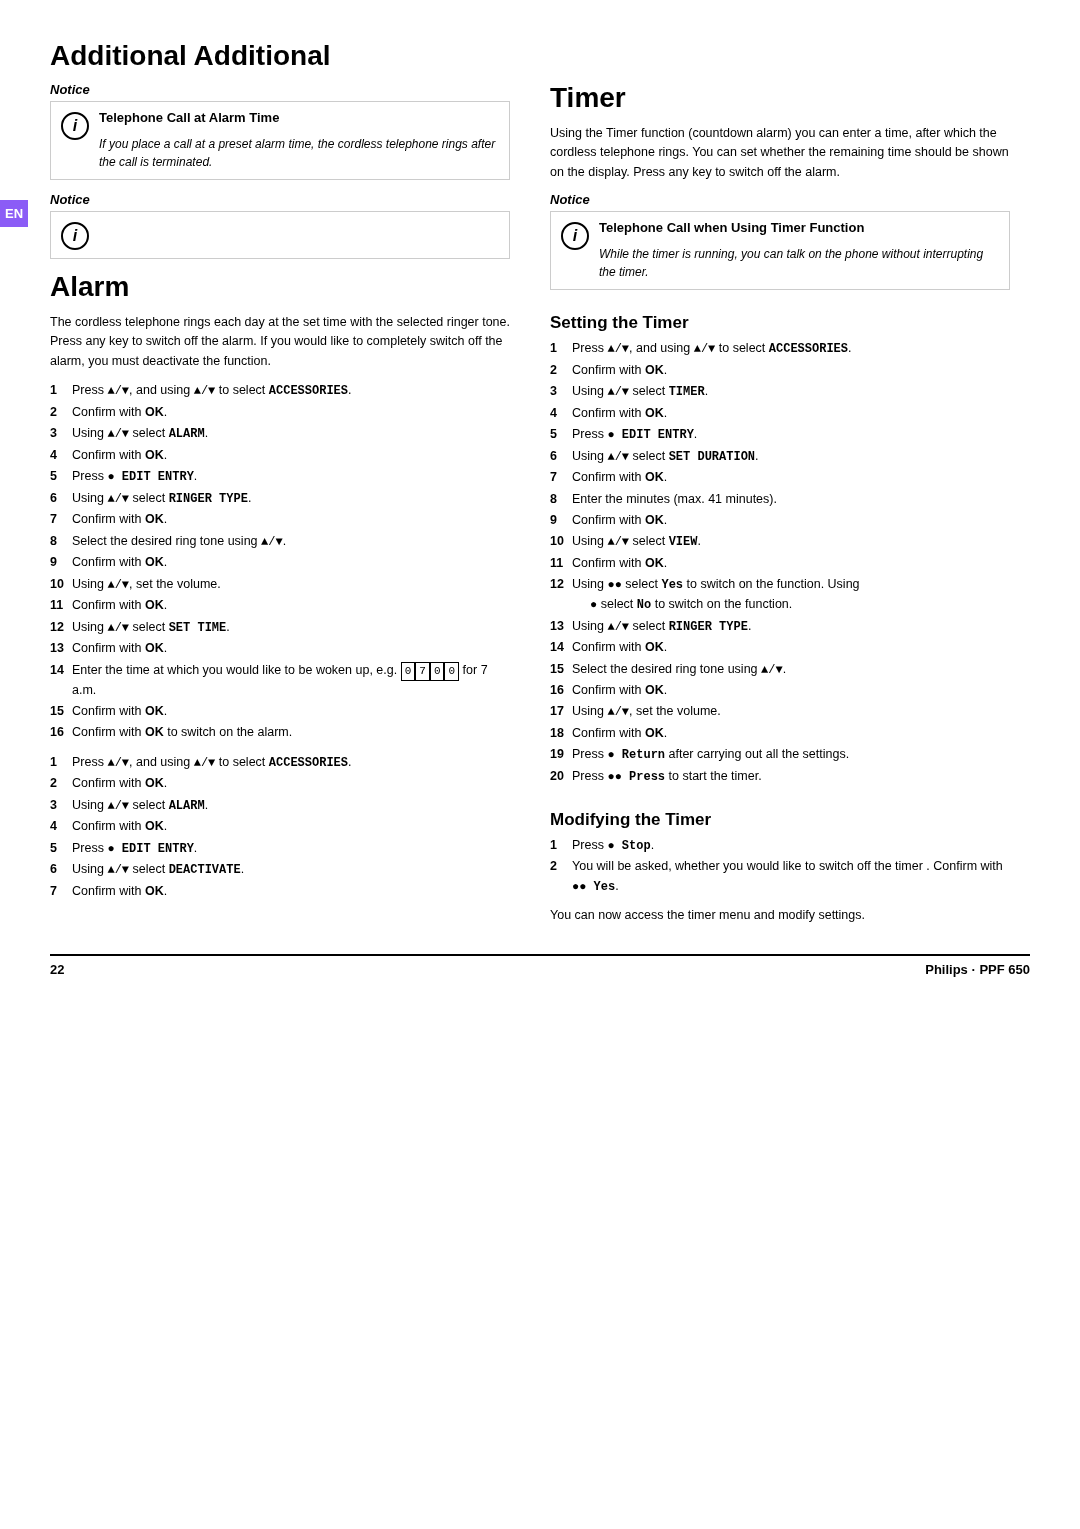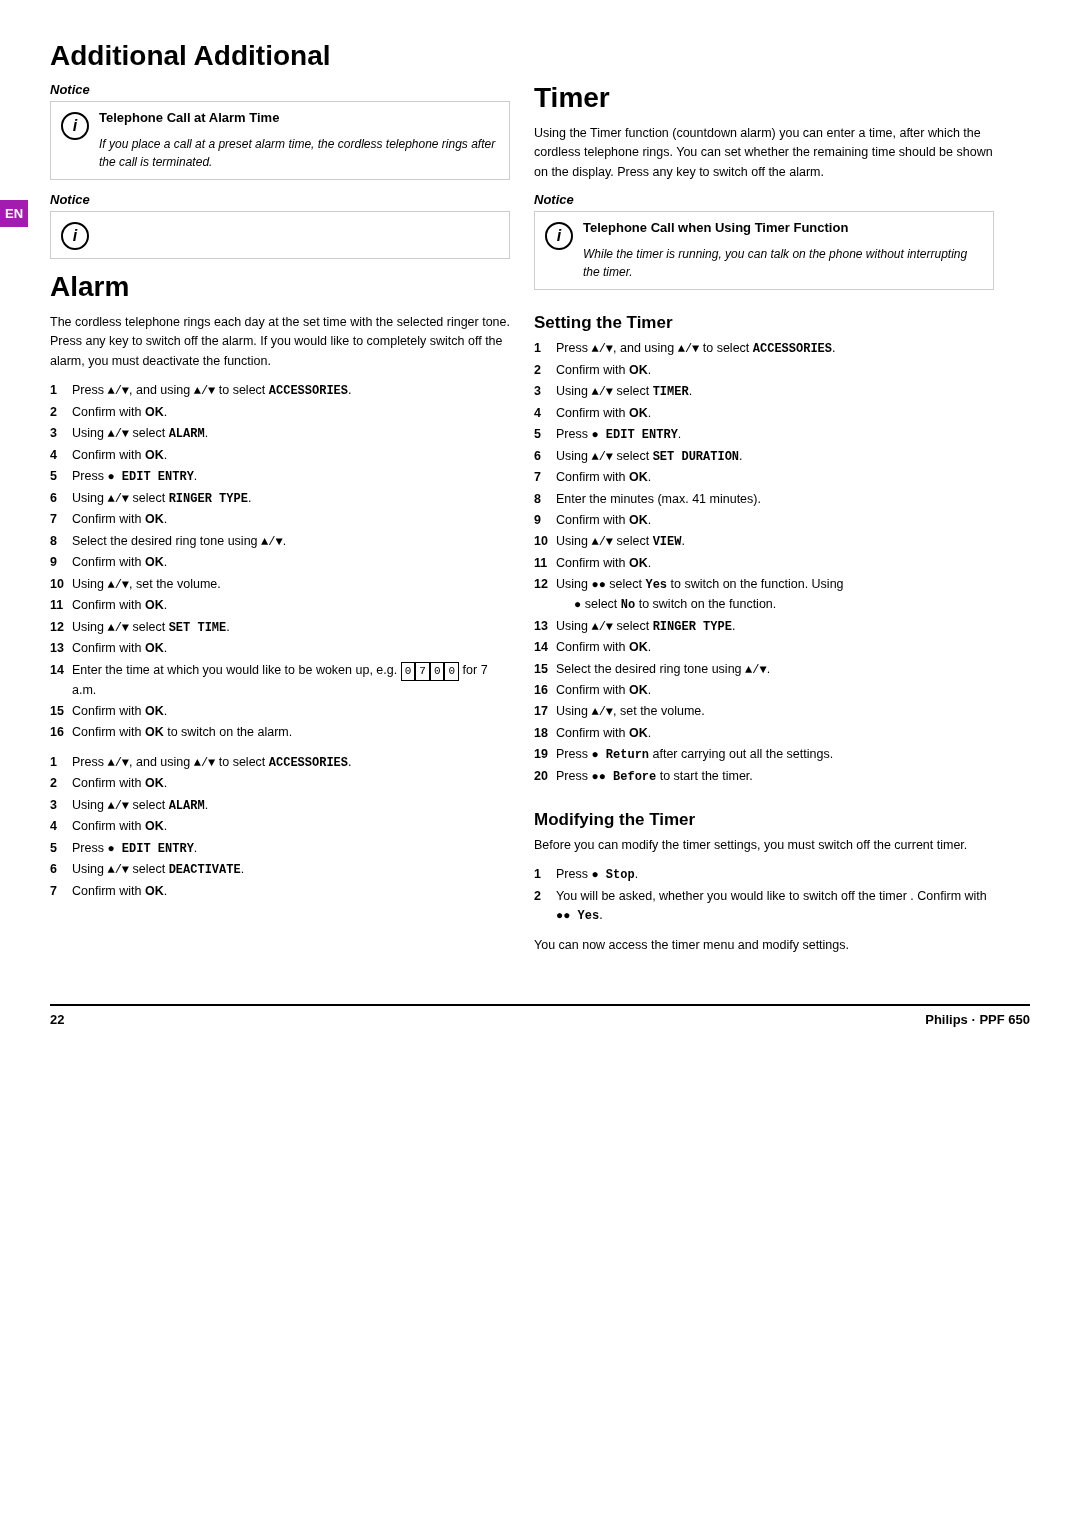--- a/index.html
+++ b/index.html
@@ -13,21 +13,21 @@
       position: relative;
     }
     .page {
       width: 1080px;
       min-height: 1529px;
       padding: 40px 50px 40px 50px;
       position: relative;
     }
     .two-col {
       display: flex;
-      gap: 24px;
+      gap: 40px;
     }
     .col-left {
       flex: 1;
       max-width: 460px;
     }
     .col-right {
       flex: 1;
       max-width: 460px;
     }
     h1.section-title {
@@ -111,34 +111,34 @@
     .mono {
       font-family: 'Courier New', monospace;
       font-size: 12px;
     }
     .bold { font-weight: bold; }
     .en-tab {
       position: absolute;
       left: 0;
       top: 200px;
       width: 28px;
-      background: #a21caf;
+      background: #8b5cf6;
       color: #fff;
       font-size: 13px;
       font-weight: bold;
       text-align: center;
       padding: 6px 0;
       writing-mode: horizontal-tb;
     }
     .footer-bar {
       display: flex;
       justify-content: space-between;
       align-items: center;
       border-top: 2px solid #000;
-      margin-top: 39px;
+      margin-top: 18px;
       padding-top: 6px;
     }
     .footer-page {
       font-size: 13px;
       font-weight: bold;
     }
     .footer-brand {
       font-size: 13px;
       font-weight: bold;
     }
@@ -376,26 +376,25 @@
         <li>
             <span class="step-num bold">18</span>
             <span class="step-content">Confirm with <strong>OK</strong>.</span>
           </li>
         <li>
             <span class="step-num bold">19</span>
             <span class="step-content">Press <span class="mono bold">● Return</span> after carrying out all the settings.</span>
           </li>
         <li>
             <span class="step-num bold">20</span>
-            <span class="step-content">Press <span class="mono bold">●● Before</span> to start the timer.</span>
+            <span class="step-content">Press <span class="mono bold">●● Press</span> to start the timer.</span>
           </li>
       </ol>
 
       <h2 class="subsection-title">Modifying the Timer</h2>
-      <p class="body-text">Before you can modify the timer settings, you must switch off the current timer.</p>
       <ol class="steps">
         <li>
             <span class="step-num bold">1</span>
             <span class="step-content">Press <span class="mono bold">● Stop</span>.</span>
           </li>
         <li>
             <span class="step-num bold">2</span>
             <span class="step-content">You will be asked, whether you would like to switch off the timer . Confirm with <span class="mono bold">●● Yes</span>.</span>
           </li>
       </ol>

